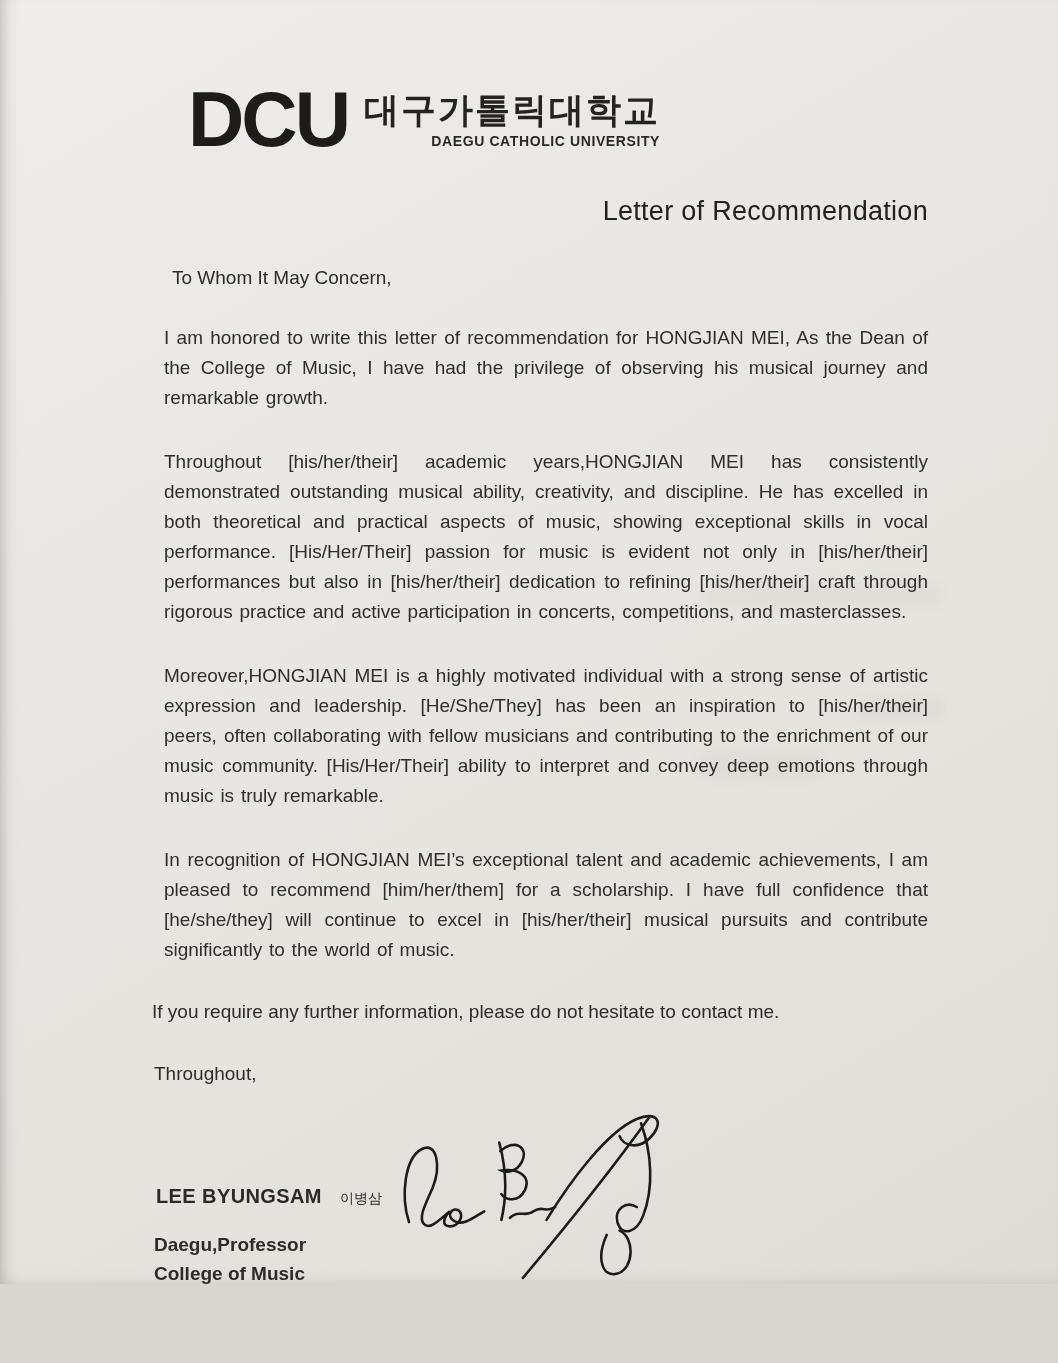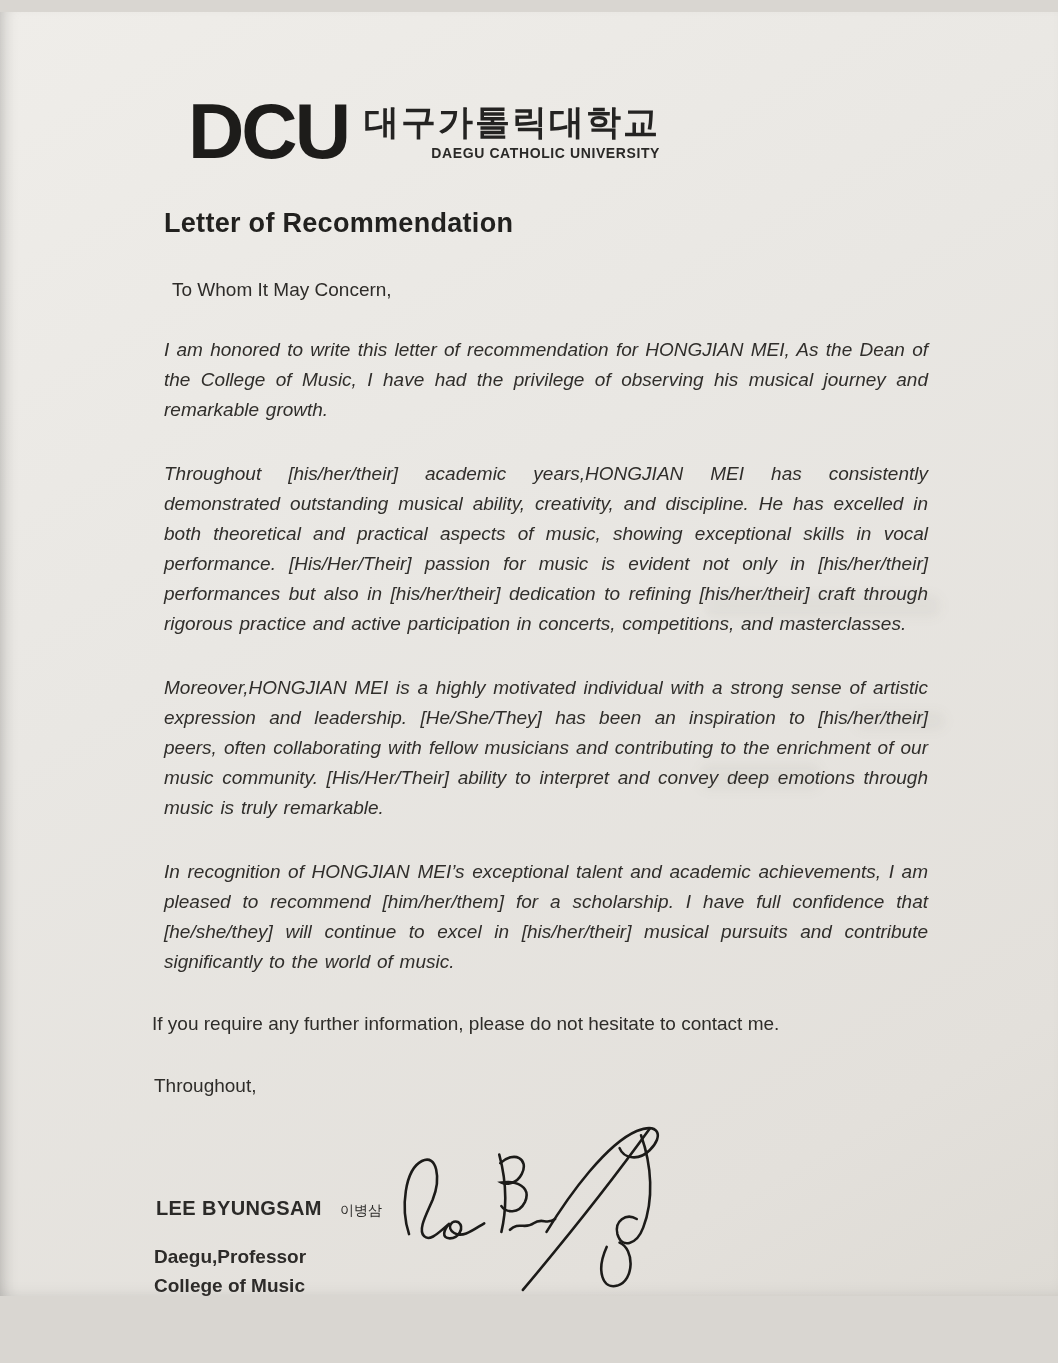--- a/index.html
+++ b/index.html
@@ -5,21 +5,21 @@
   html, body {
     margin: 0;
     padding: 0;
     background: #d9d6d1;
     font-family: "Liberation Sans", "DejaVu Sans", sans-serif;
   }
   .paper {
     position: relative;
     width: 1058px;
     height: 1284px;
-    margin: 12px auto;
+    margin: 0 auto;
     background: linear-gradient(150deg, #efede9 0%, #e9e7e3 40%, #e3e0db 85%, #dedbd5 100%);
     box-shadow: inset 14px 0 16px -12px rgba(0,0,0,0.22), inset 0 -10px 20px -14px rgba(0,0,0,0.12);
     overflow: hidden;
     color: #2e2c29;
   }
   .content {
     position: relative;
     padding: 0 130px 0 164px;
   }
   
@@ -48,41 +48,39 @@
   .logo-english {
     font-size: 14px;
     font-weight: bold;
     letter-spacing: 0.6px;
     color: #2a2927;
     margin-top: 3px;
     text-align: right;
   }
   
   .title {
-    text-align: left;
+    text-align: right;
     font-size: 27px;
     letter-spacing: 0.3px;
     margin-top: 42px;
     color: #22211f;
-    font-weight: bold;
   }
   
   .salutation {
     margin-top: 40px;
     font-size: 19px;
     padding-left: 8px;
   }
   .para {
     margin-top: 34px;
     font-size: 19px;
     line-height: 30px;
     text-align: justify;
     word-spacing: 1.5px;
     color: #302e2b;
-    font-style: italic;
   }
   .closing {
     margin-top: 36px;
     font-size: 19px;
     margin-left: -12px;
   }
   .signoff {
     margin-top: 40px;
     font-size: 19px;
     margin-left: -10px;

